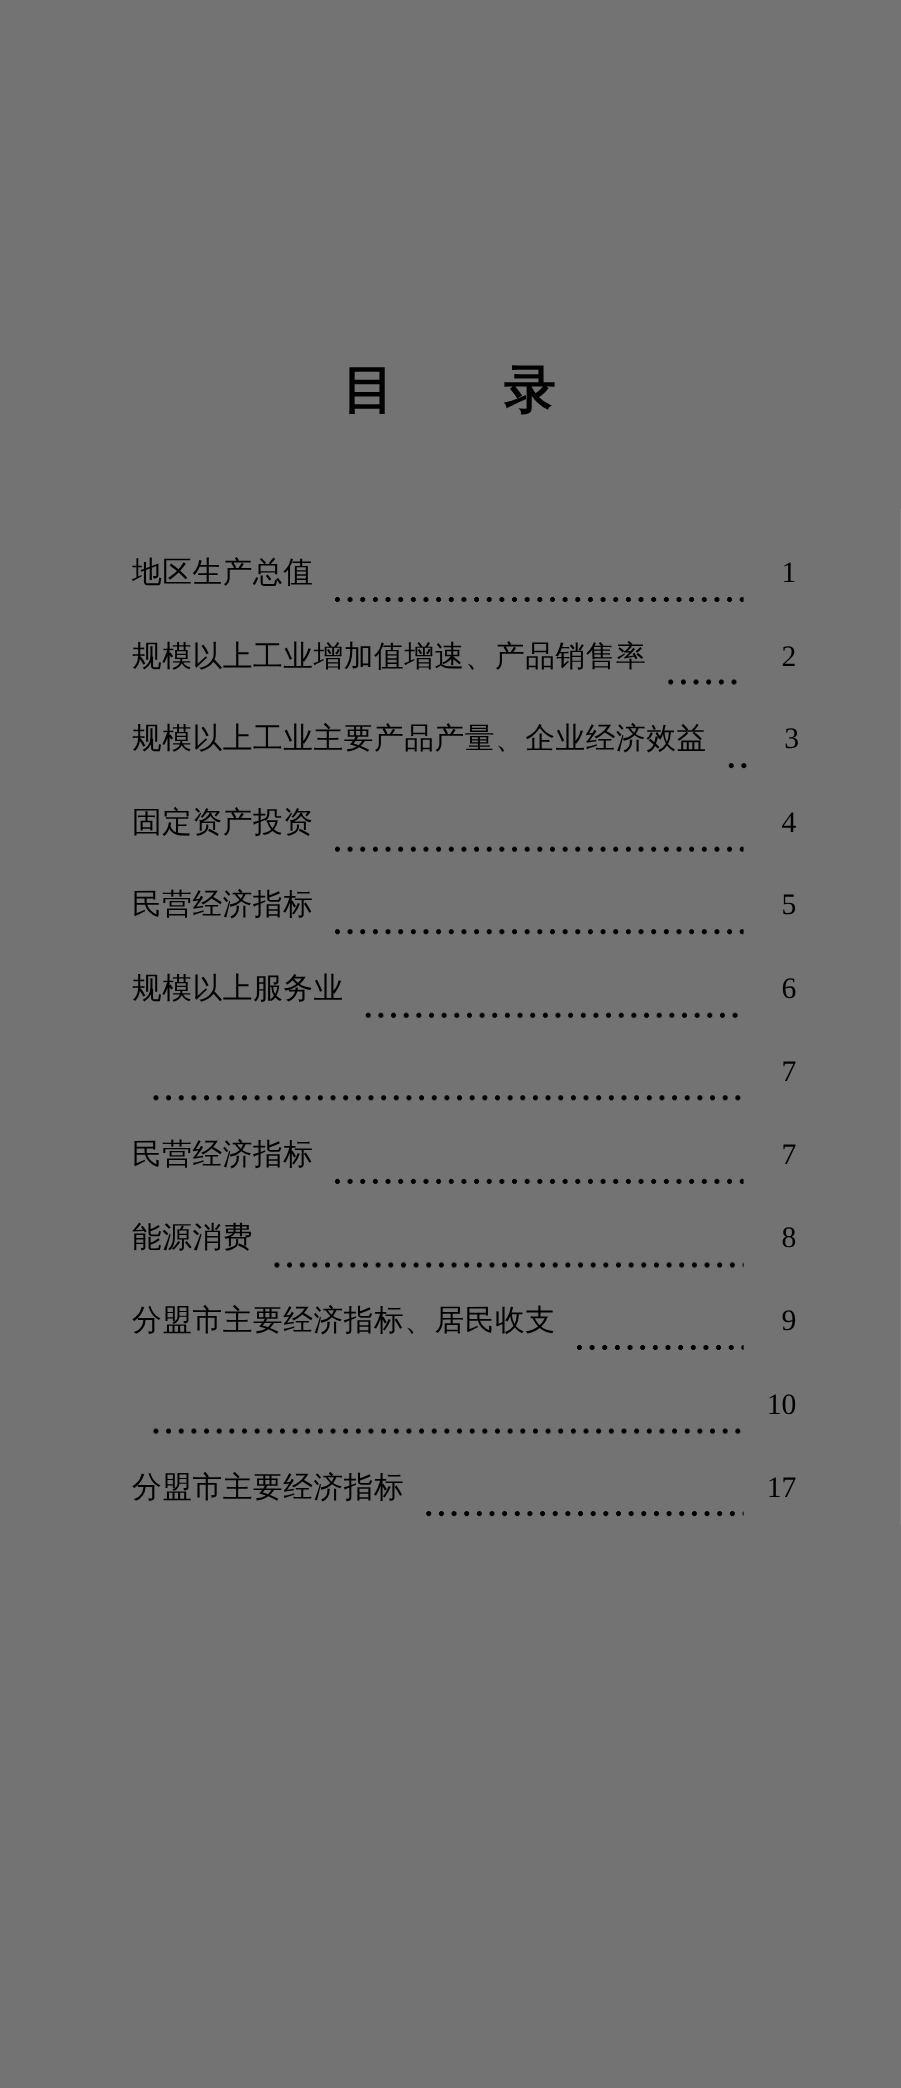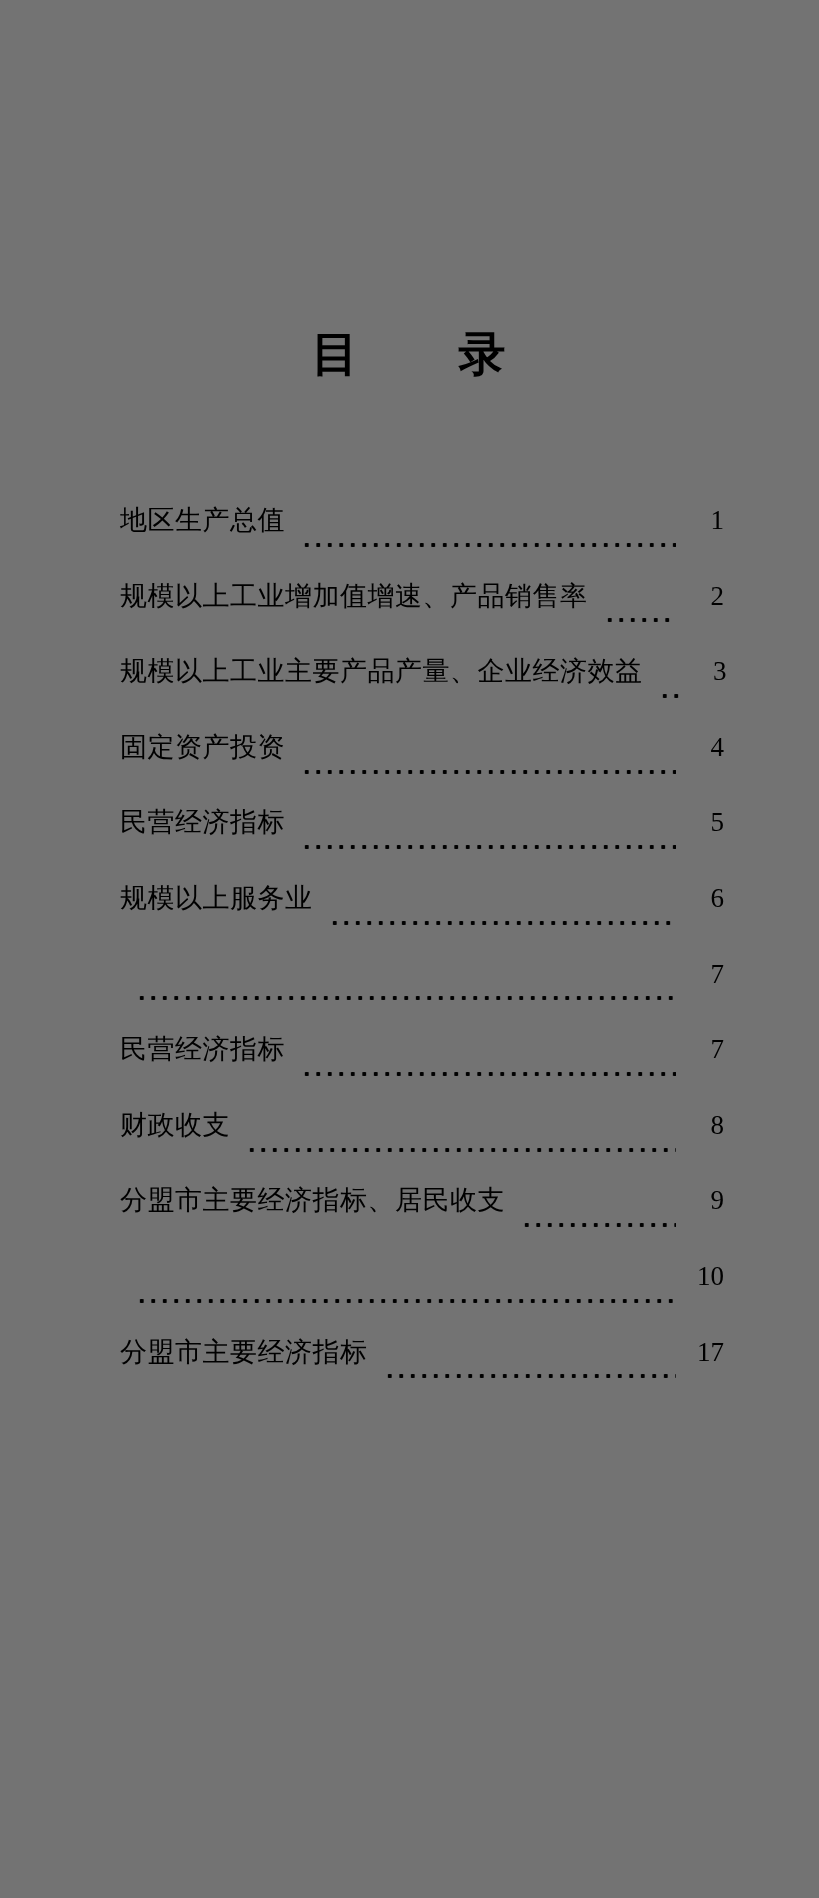--- a/index.html
+++ b/index.html
@@ -122,21 +122,21 @@
       <span class="toc-page">7</span>
     </div>
 
     <div class="toc-row">
       <span class="toc-label">民营经济指标</span>
       <span class="toc-leader"></span>
       <span class="toc-page">7</span>
     </div>
 
     <div class="toc-row">
-      <span class="toc-label">财政收支</span>
+      <span class="toc-label">能源消费</span>
       <span class="toc-leader"></span>
       <span class="toc-page">8</span>
     </div>
 
     <div class="toc-row">
       <span class="toc-label">分盟市主要经济指标、居民收支</span>
       <span class="toc-leader"></span>
       <span class="toc-page">9</span>
     </div>
 

